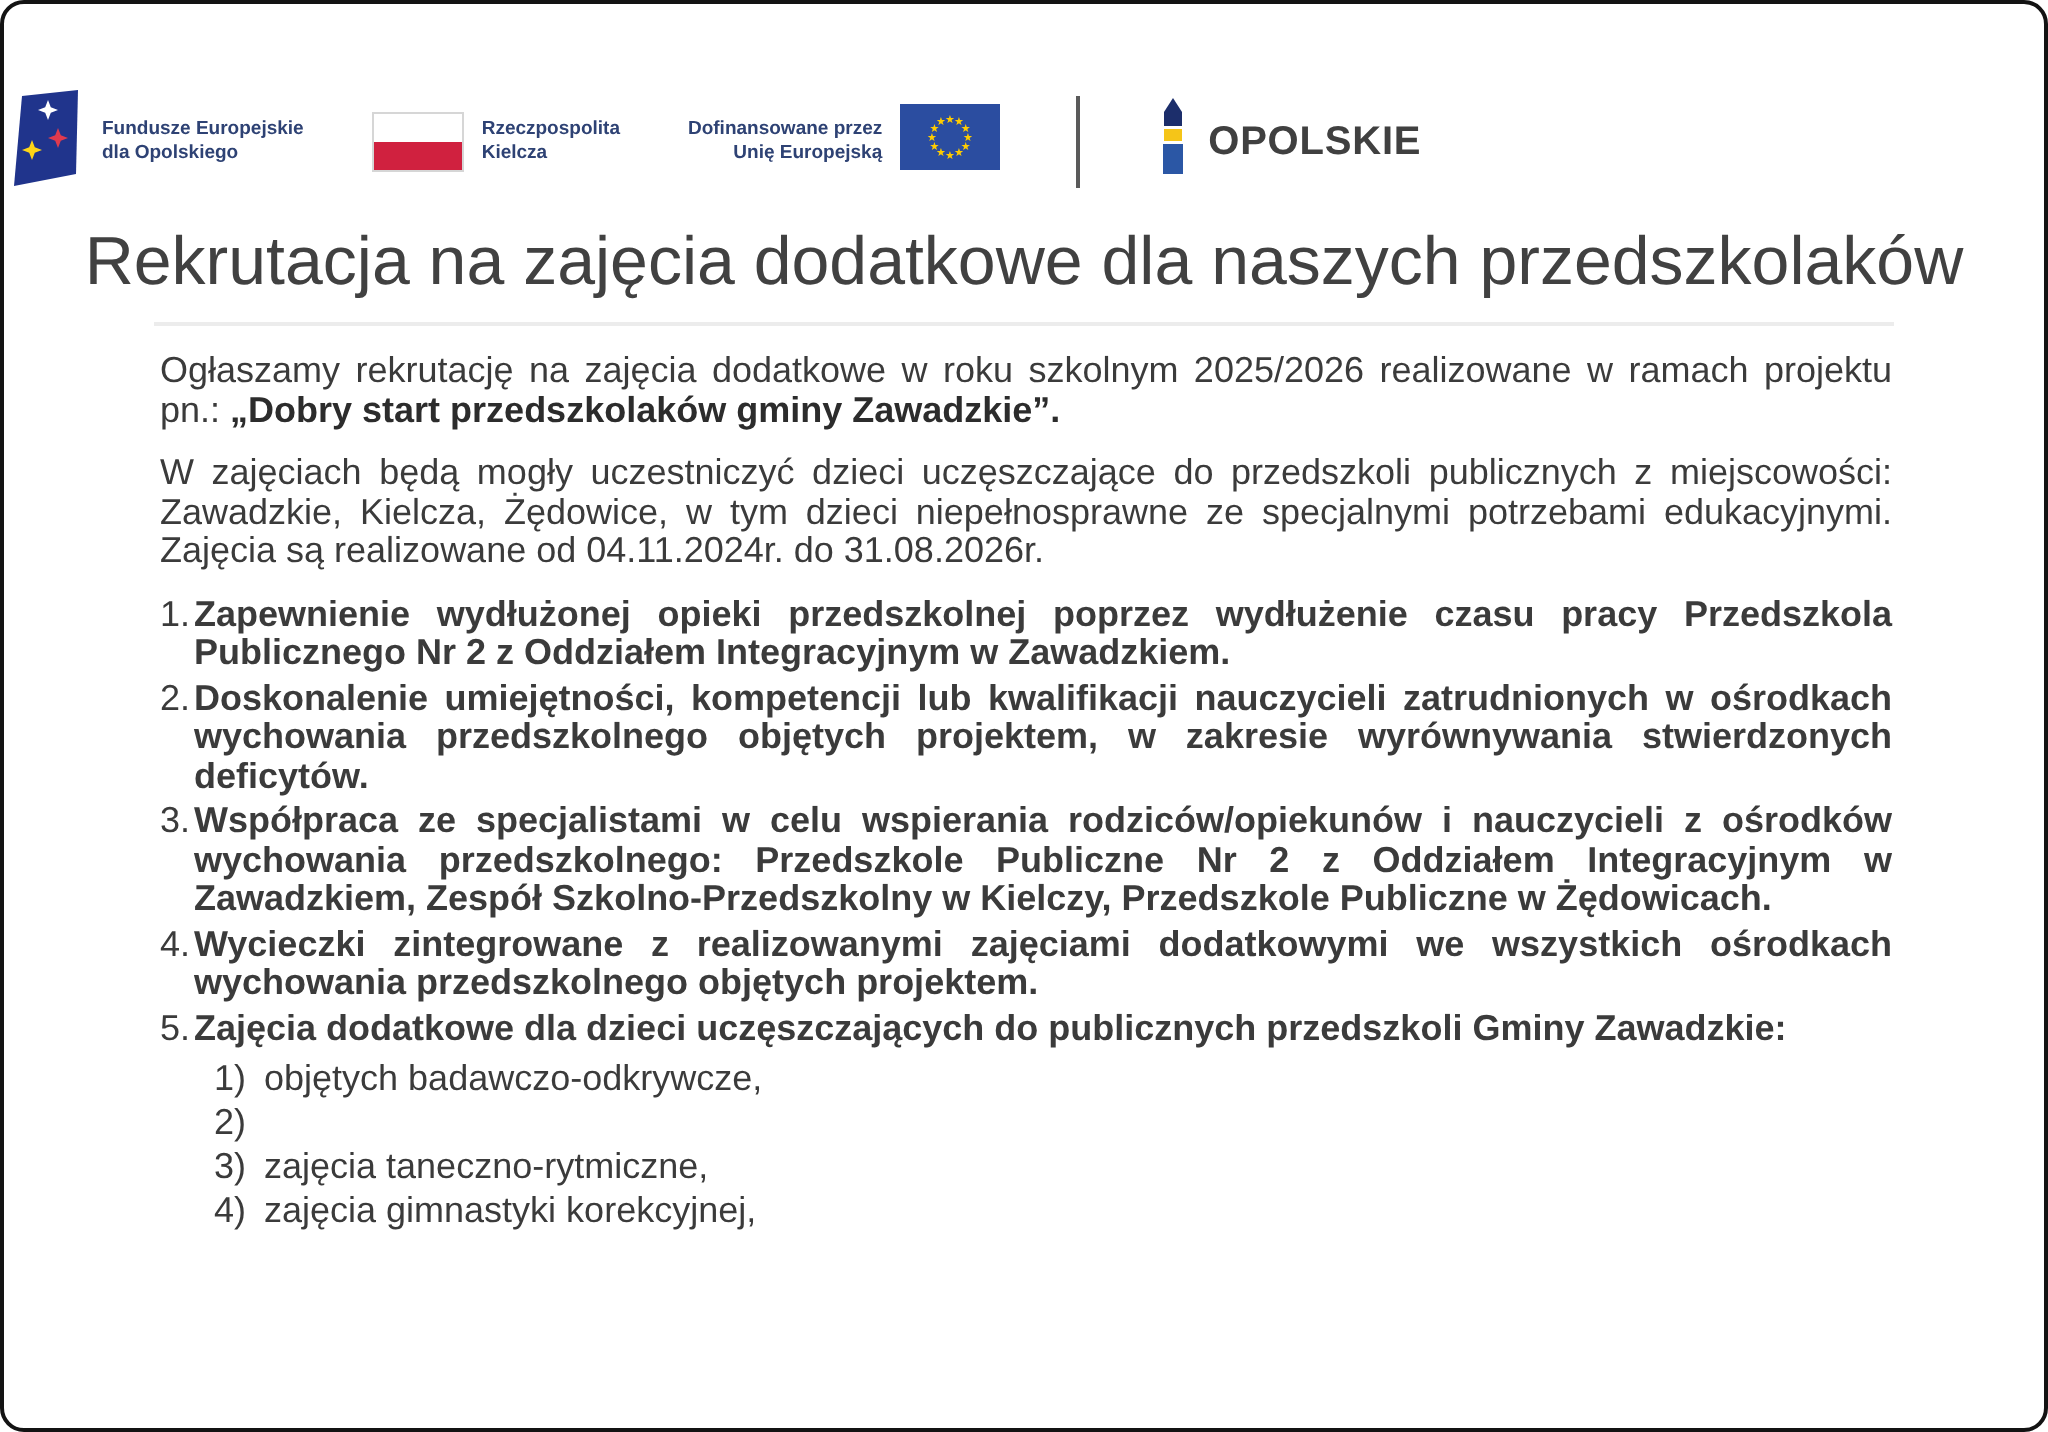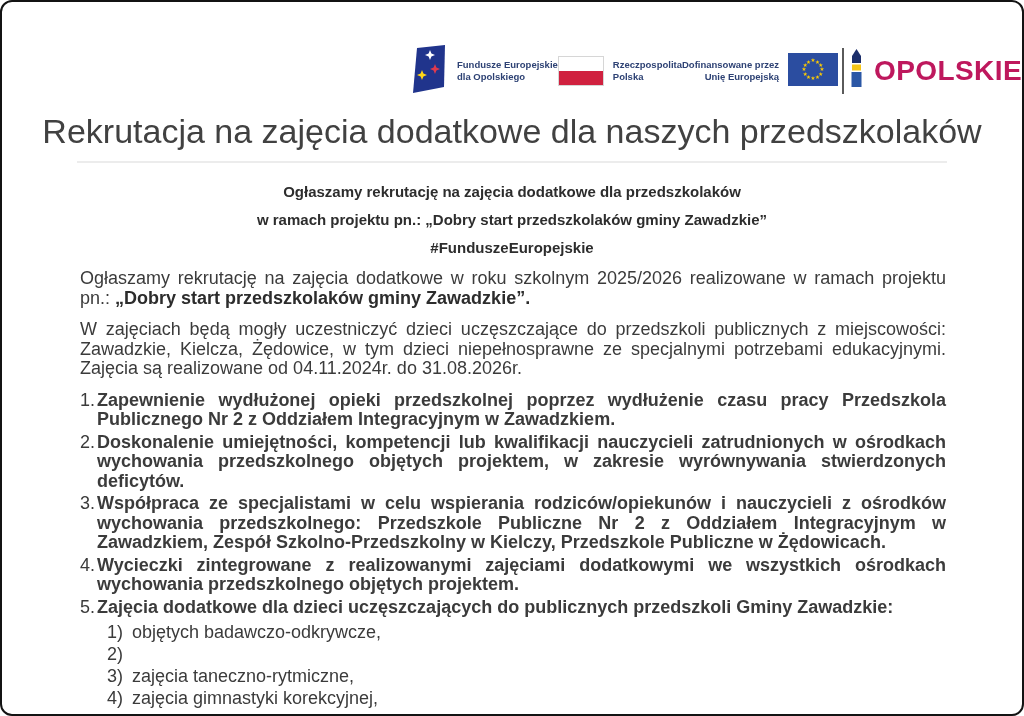--- a/index.html
+++ b/index.html
@@ -2,29 +2,29 @@
 <html><head>
 <meta charset="utf-8">
 <style>
   html,body{margin:0;padding:0;background:#ffffff;}
   .frame{
     position:relative;width:1024px;height:716px;box-sizing:border-box;
     border:2px solid #131313;border-radius:12px;background:#ffffff;overflow:hidden;
     font-family:"Liberation Sans",sans-serif;color:#3b3b3b;
   }
   
-  .logos{display:flex;align-items:center;justify-content:flex-end;margin-top:42px;height:54px;}
+  .logos{display:flex;align-items:center;justify-content:flex-start;gap:34px;margin-top:42px;height:54px;}
   .logo-group{display:flex;align-items:center;gap:9px;}
   .logo-text{font-size:9.5px;font-weight:700;color:#2e4274;line-height:1.3;}
   .logo-text.right{text-align:right;}
   .pl-flag{width:46px;height:30px;border:1px solid #d6d6d6;box-sizing:border-box;display:flex;flex-direction:column;}
   .pl-flag .w{flex:1;background:#ffffff;}
   .pl-flag .r{flex:1;background:#d0213f;}
   .vdivider{width:2px;height:46px;background:#5a5a5a;margin:0 4px;}
-  .op-wordmark{font-size:28px;font-weight:800;color:#be185d;letter-spacing:0.4px;}
+  .op-wordmark{font-size:20px;font-weight:800;color:#404040;letter-spacing:0.4px;}
   
   .title{margin:16px 40px 0;text-align:center;font-size:34px;line-height:34px;color:#414141;font-weight:400;}
   .rule{margin:13px 75px 0;border:0;border-top:2px solid #ececec;height:0;}
   .intro{margin-top:21px;text-align:center;}
   .intro-line{font-size:15px;font-weight:700;color:#2d2d2d;line-height:16px;margin-bottom:12px;}
   
   .content{margin:13px 76px 0 78px;font-size:18px;line-height:19.5px;color:#3b3b3b;}
   .para{text-align:justify;margin:0 0 12px 0;}
   .para b{color:#2c2c2c;}
   .list-item{display:flex;margin-bottom:3px;}
@@ -56,21 +56,21 @@
       </span>
     </div>
 
     <div class="logo-group">
       <span class="pl-flag">
           <span class="w"></span>
           <span class="r"></span>
         </span>
       <span class="logo-text">
         <div>Rzeczpospolita</div>
-        <div>Polska</div>
+        <div>Kielcza</div>
       </span>
     </div>
 
     <div class="logo-group">
       <span class="logo-text right">
         <div>Dofinansowane przez</div>
         <div>Unię Europejską</div>
       </span>
       <span>
         <svg width="50" height="33" viewBox="0 0 50 33">
@@ -104,25 +104,20 @@
         </svg>
       </span>
       <span class="op-wordmark">OPOLSKIE</span>
     </div>
 
   </div>
 
   <div class="title">Rekrutacja na zajęcia dodatkowe dla naszych przedszkolaków</div>
   <hr class="rule">
 
-  <div class="intro">
-    <div class="intro-line">Ogłaszamy rekrutację na zajęcia dodatkowe dla przedszkolaków</div>
-    <div class="intro-line">w ramach projektu pn.: „Dobry start przedszkolaków gminy Zawadzkie”</div>
-    <div class="intro-line">#FunduszeEuropejskie</div>
-  </div>
 
   <div class="content">
 
     <p class="para"><span>Ogłaszamy rekrutację na zajęcia dodatkowe w roku szkolnym 2025/2026 realizowane w ramach projektu pn.: </span><b>„Dobry start przedszkolaków gminy Zawadzkie”.</b></p>
 
     <p class="para">W zajęciach będą mogły uczestniczyć dzieci uczęszczające do przedszkoli publicznych z miejscowości: Zawadzkie, Kielcza, Żędowice, w tym dzieci niepełnosprawne ze specjalnymi potrzebami edukacyjnymi. Zajęcia są realizowane od 04.11.2024r. do 31.08.2026r.</p>
 
 
     <div>
       <div class="list-item">

